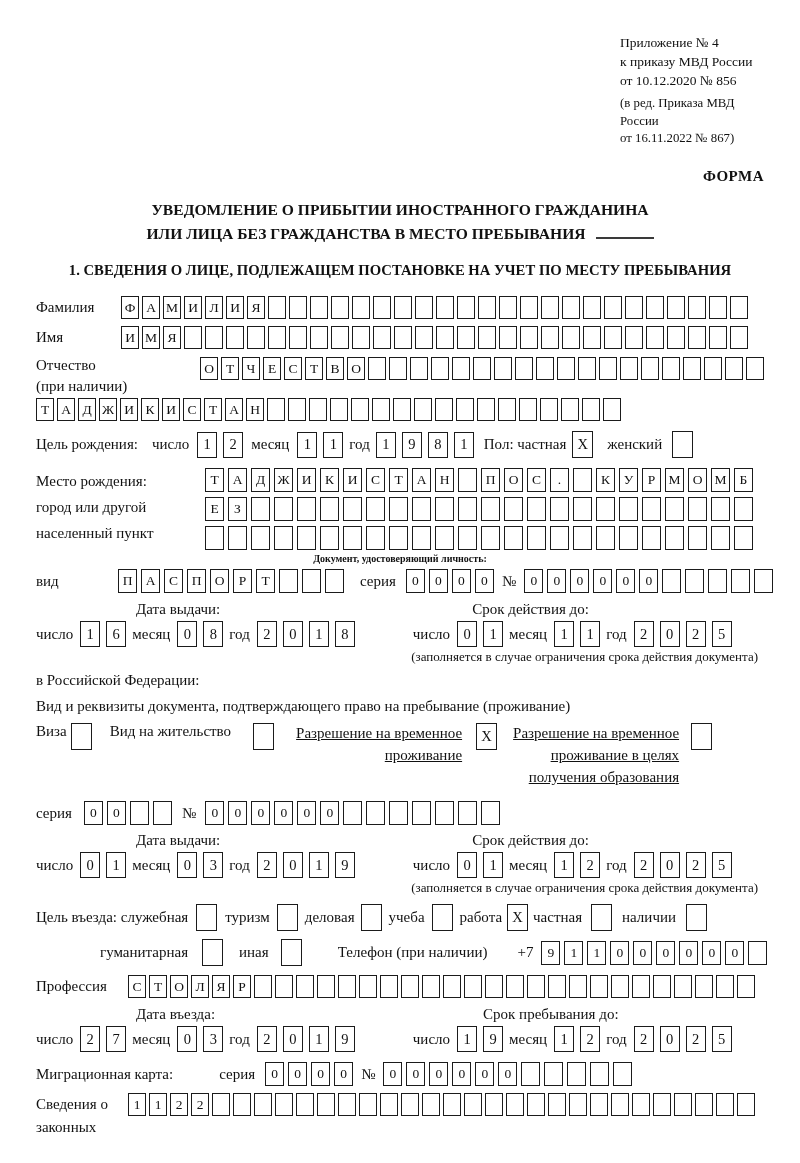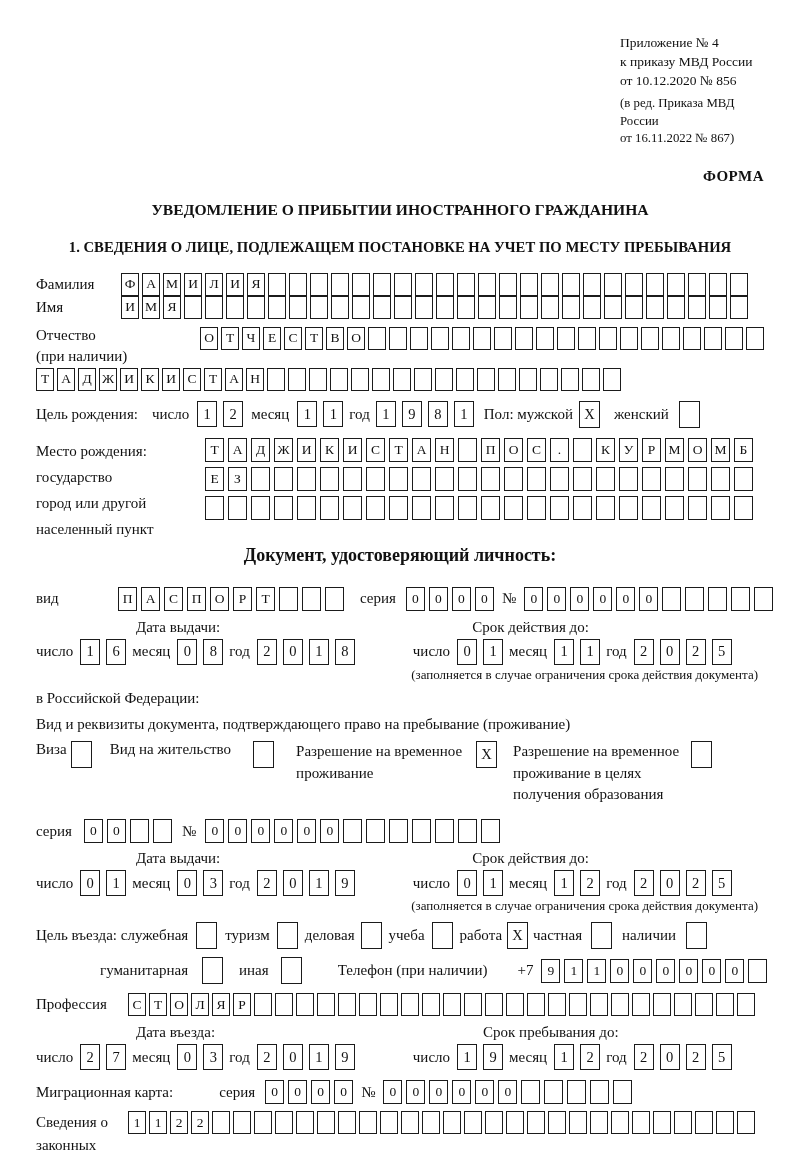--- a/index.html
+++ b/index.html
@@ -20,21 +20,21 @@
   .cellrow{display:flex;flex-wrap:nowrap;}
   .cell{width:16px;height:21px;border:1.6px solid #1b1b1b;margin-right:3px;display:flex;
         align-items:center;justify-content:center;font-size:13.5px;flex:none;background:#fff;}
   .cell.wide{width:17px;height:22px;margin-right:4px;}
   .cell.date{width:18px;height:24px;margin-right:6px;font-size:14.5px;}
   .cb{width:19px;height:25px;border:1.6px solid #1b1b1b;display:flex;align-items:center;
       justify-content:center;font-size:14.5px;flex:none;background:#fff;}
   .labelcol{flex:none;}
   .dategroup{display:flex;align-items:center;}
   .dategroup .lbl{margin-right:7px;}
-  .center2{text-align:left;font-size:15px;line-height:1.45;}
+  .center2{text-align:right;font-size:15px;line-height:1.45;text-decoration:underline;}
   .note-right{text-align:right;font-size:13px;margin-top:2px;padding-right:6px;}
   .spacer{flex:none;}
 </style>
 </head>
 <body>
 
 <div class="page">
 
   <div class="appendix">
     <div>Приложение № 4</div>
@@ -43,20 +43,21 @@
   </div>
   <div class="amendment">
     <div>(в ред. Приказа МВД России</div>
     <div>от 16.11.2022 № 867)</div>
   </div>
 
   <div class="form-label">ФОРМА</div>
 
   <div class="title">
     <div>УВЕДОМЛЕНИЕ О ПРИБЫТИИ ИНОСТРАННОГО ГРАЖДАНИНА</div>
+    <div><span>ИЛИ ЛИЦА БЕЗ ГРАЖДАНСТВА В МЕСТО ПРЕБЫВАНИЯ</span><span class="underline"></span></div>
   </div>
 
   <div class="section-heading">1. СВЕДЕНИЯ О ЛИЦЕ, ПОДЛЕЖАЩЕМ ПОСТАНОВКЕ НА УЧЕТ ПО МЕСТУ ПРЕБЫВАНИЯ</div>
 
   <div class="f-row" style="margin-top:17px;">
     <span class="lbl labelcol" style="width:85px;">Фамилия</span>
     <span class="cellrow">
         <span class="cell">Ф</span>
         <span class="cell">А</span>
         <span class="cell">М</span>
@@ -83,21 +84,21 @@
         <span class="cell"></span>
         <span class="cell"></span>
         <span class="cell"></span>
         <span class="cell"></span>
         <span class="cell"></span>
         <span class="cell"></span>
         <span class="cell"></span>
       </span>
   </div>
 
-  <div class="f-row" style="margin-top:0;">
+  <div class="f-row" style="margin-top:7px;">
     <span class="lbl labelcol" style="width:85px;">Имя</span>
     <span class="cellrow">
         <span class="cell">И</span>
         <span class="cell">М</span>
         <span class="cell">Я</span>
         <span class="cell"></span>
         <span class="cell"></span>
         <span class="cell"></span>
         <span class="cell"></span>
         <span class="cell"></span>
@@ -207,30 +208,29 @@
         <span class="cell date">1</span>
         <span class="cell date">1</span>
       </span>
     <span class="lbl" style="margin:0 6px 0 0;">год</span>
     <span class="cellrow">
         <span class="cell date">1</span>
         <span class="cell date">9</span>
         <span class="cell date">8</span>
         <span class="cell date">1</span>
       </span>
-    <span class="lbl" style="margin:0 6px 0 4px;">Пол: мужской</span>
+    <span class="lbl" style="margin:0 6px 0 4px;">Пол: частная</span>
     <span class="cb">X</span>
     <span class="lbl" style="margin:0 10px 0 14px;">женский</span>
     <span class="cb"></span>
   </div>
 
   <div class="f-top" style="margin-top:10px;">
     <span class="labelcol" style="width:169px;">
       <span class="lbl" style="display:block;line-height:26px;">Место рождения:</span>
-      <span class="lbl" style="display:block;line-height:26px;">государство</span>
       <span class="lbl" style="display:block;line-height:26px;">город или другой</span>
       <span class="lbl" style="display:block;line-height:26px;">населенный пункт</span>
     </span>
     <span>
       <span class="cellrow" style="margin-bottom:5px;">
           <span class="cell wide">Т</span>
           <span class="cell wide">А</span>
           <span class="cell wide">Д</span>
           <span class="cell wide">Ж</span>
           <span class="cell wide">И</span>
@@ -302,23 +302,23 @@
           <span class="cell wide"></span>
           <span class="cell wide"></span>
           <span class="cell wide"></span>
           <span class="cell wide"></span>
           <span class="cell wide"></span>
           <span class="cell wide"></span>
         </span>
     </span>
   </div>
 
-  <div style="margin-top:3px;text-align:center;font-weight:bold;font-size:18px;">Документ, удостоверяющий личность:</div>
-
-  <div class="f-row" style="margin-top:21px;">
+  <div style="margin-top:3px;text-align:center;font-weight:bold;font-size:10px;">Документ, удостоверяющий личность:</div>
+
+  <div class="f-row" style="margin-top:5px;">
     <span class="lbl labelcol" style="width:82px;">вид</span>
     <span class="cellrow">
         <span class="cell wide">П</span>
         <span class="cell wide">А</span>
         <span class="cell wide">С</span>
         <span class="cell wide">П</span>
         <span class="cell wide">О</span>
         <span class="cell wide">Р</span>
         <span class="cell wide">Т</span>
         <span class="cell wide"></span>

